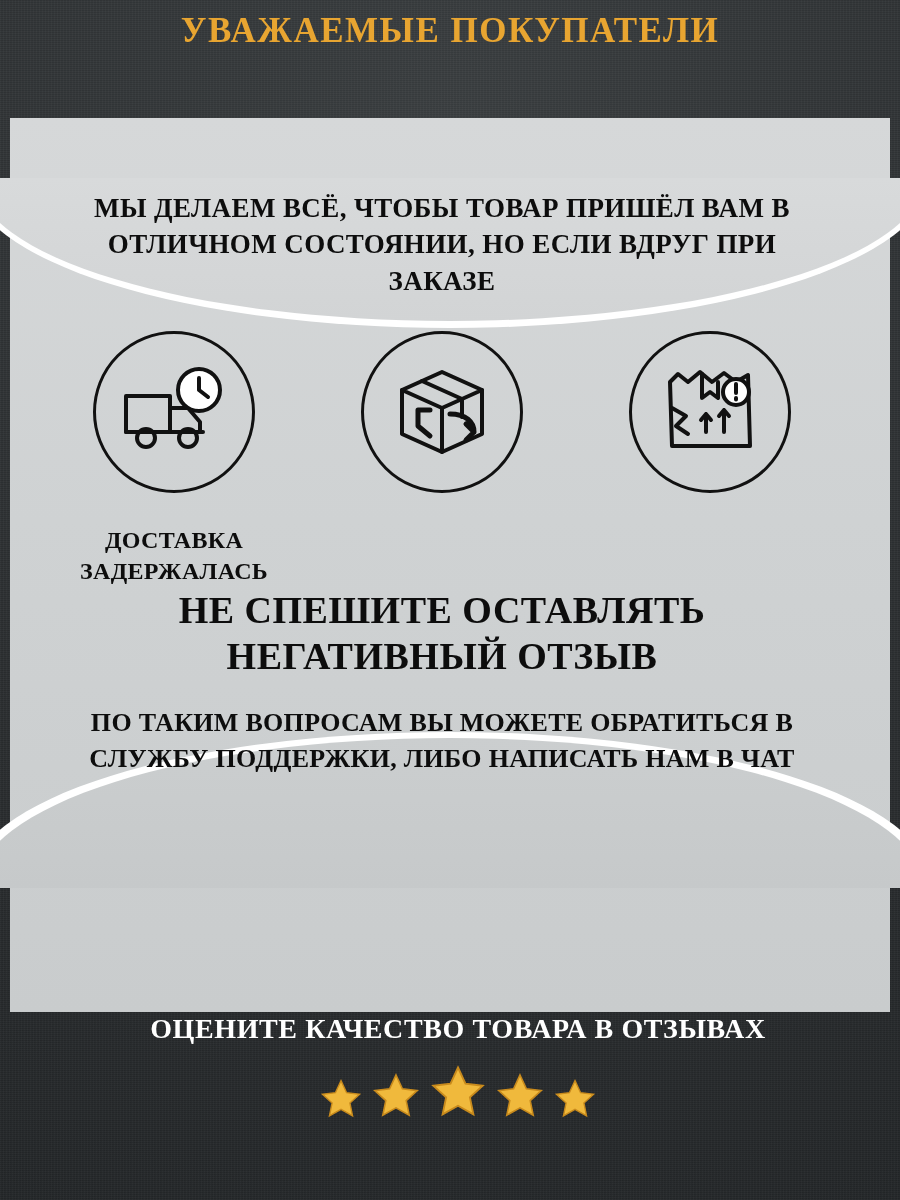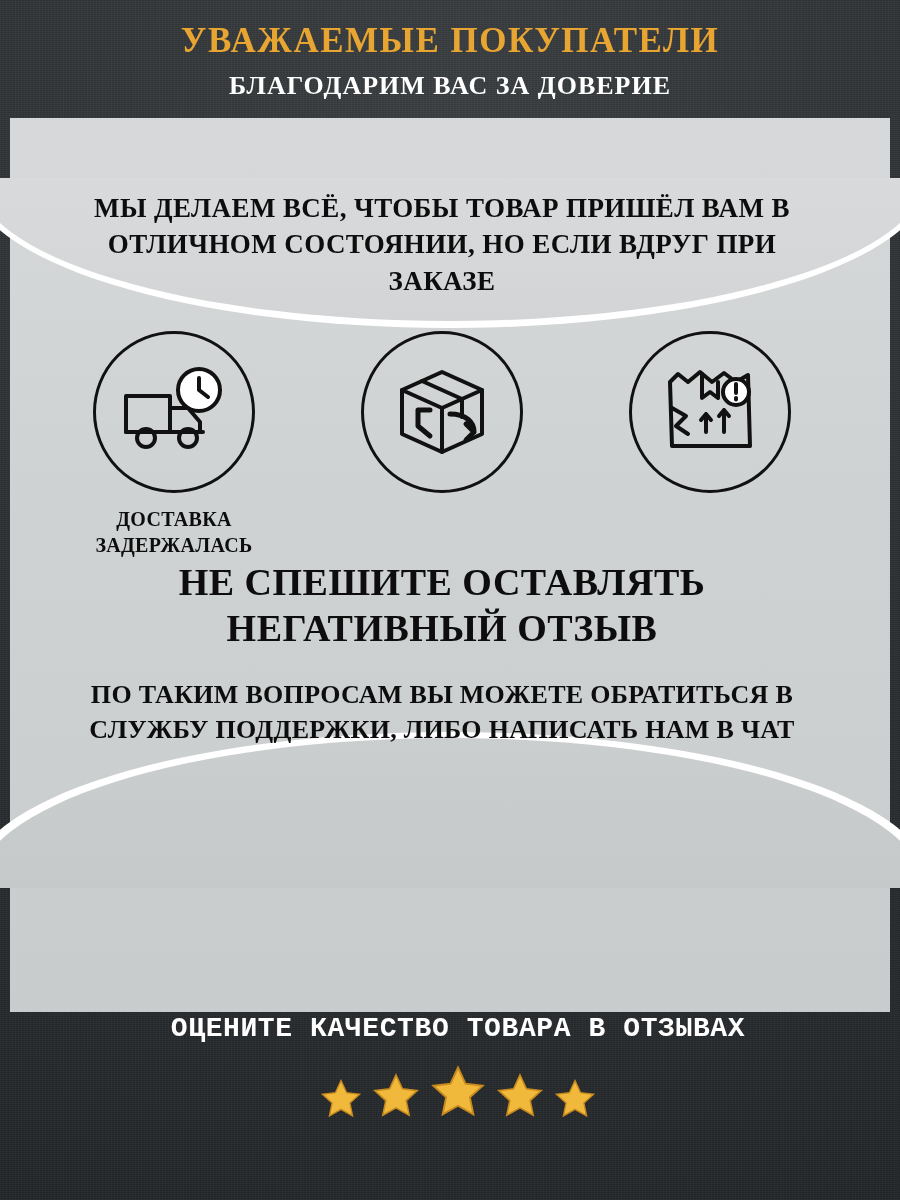--- a/index.html
+++ b/index.html
@@ -87,21 +87,21 @@
     z-index: 4;
   }
 
   
   .header {
     position: absolute;
     top: 0; left: 0; right: 0;
     height: 150px;
     z-index: 6;
     text-align: center;
-    padding-top: 22px;
+    padding-top: 12px;
     box-sizing: border-box;
   }
   .header-title {
     font-size: 35px;
     font-weight: bold;
     letter-spacing: 1.5px;
     color: #e8a531;
     text-transform: uppercase;
     line-height: 1.1;
   }
@@ -152,22 +152,22 @@
     height: 162px;
     border: 3px solid #111;
     border-radius: 50%;
     display: flex;
     align-items: center;
     justify-content: center;
     box-sizing: border-box;
     background: transparent;
   }
   .icon-caption {
-    margin-top: 14px;
-    font-size: 20px;
+    margin-top: 32px;
+    font-size: 24px;
     font-weight: bold;
     line-height: 1.28;
     text-transform: uppercase;
     letter-spacing: 0.3px;
   }
 
   .headline {
     font-size: 38px;
     font-weight: bold;
     line-height: 1.22;
@@ -188,21 +188,20 @@
 
   
   .footer {
     position: absolute;
     left: 16px; right: 0; bottom: 0;
     height: 215px;
     z-index: 6;
     text-align: center;
     padding-top: 26px;
     box-sizing: border-box;
-    font-family: Liberation Mono, monospace;
   }
   .footer-text {
     font-size: 28px;
     font-weight: bold;
     color: #ffffff;
     text-transform: uppercase;
     line-height: 1.25;
     letter-spacing: 0.6px;
   }
   .stars {
@@ -223,21 +222,20 @@
 
   <div class="panel">
     <div class="curve-top"></div>
     <div class="curve-top-inner"></div>
     <div class="curve-bottom"></div>
     <div class="curve-bottom-inner"></div>
   </div>
 
   <div class="header">
     <div class="header-title">УВАЖАЕМЫЕ ПОКУПАТЕЛИ</div>
-    <div class="header-sub">БЛАГОДАРИМ ВАС ЗА ДОВЕРИЕ</div>
   </div>
 
   <div class="content">
 
     <div class="intro">МЫ ДЕЛАЕМ ВСЁ, ЧТОБЫ ТОВАР ПРИШЁЛ ВАМ В ОТЛИЧНОМ СОСТОЯНИИ, НО ЕСЛИ ВДРУГ ПРИ ЗАКАЗЕ</div>
 
     <div class="icons-row">
 
       <div class="icon-col">
         <div class="icon-circle">

